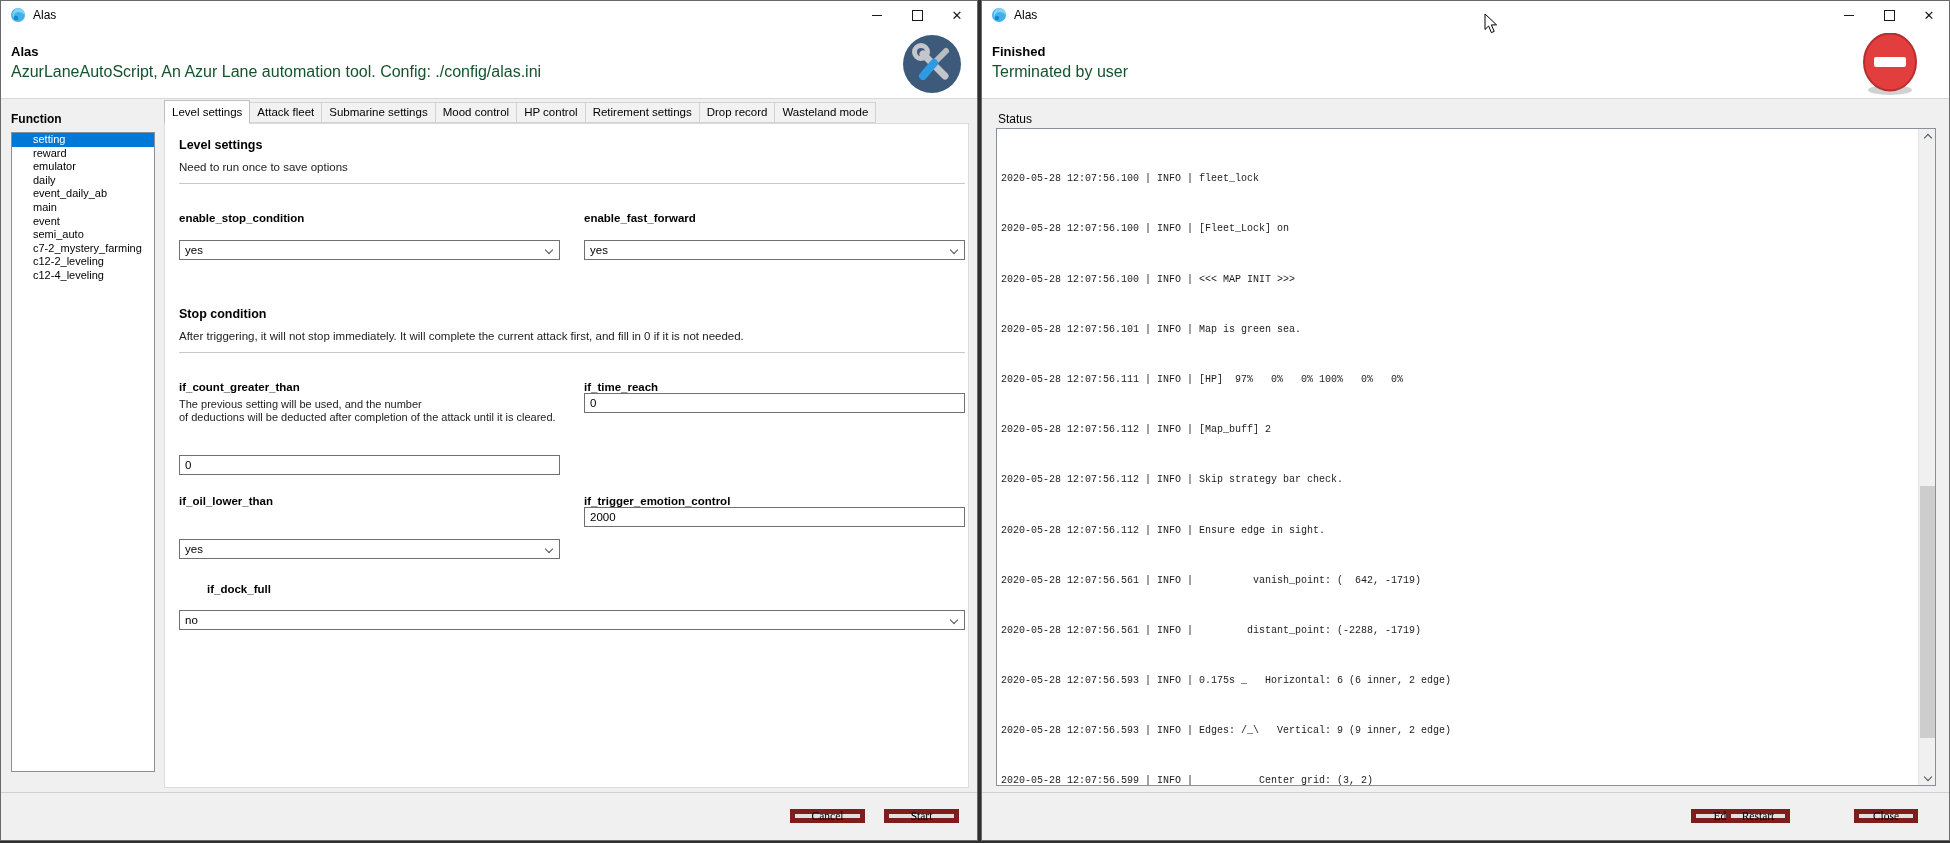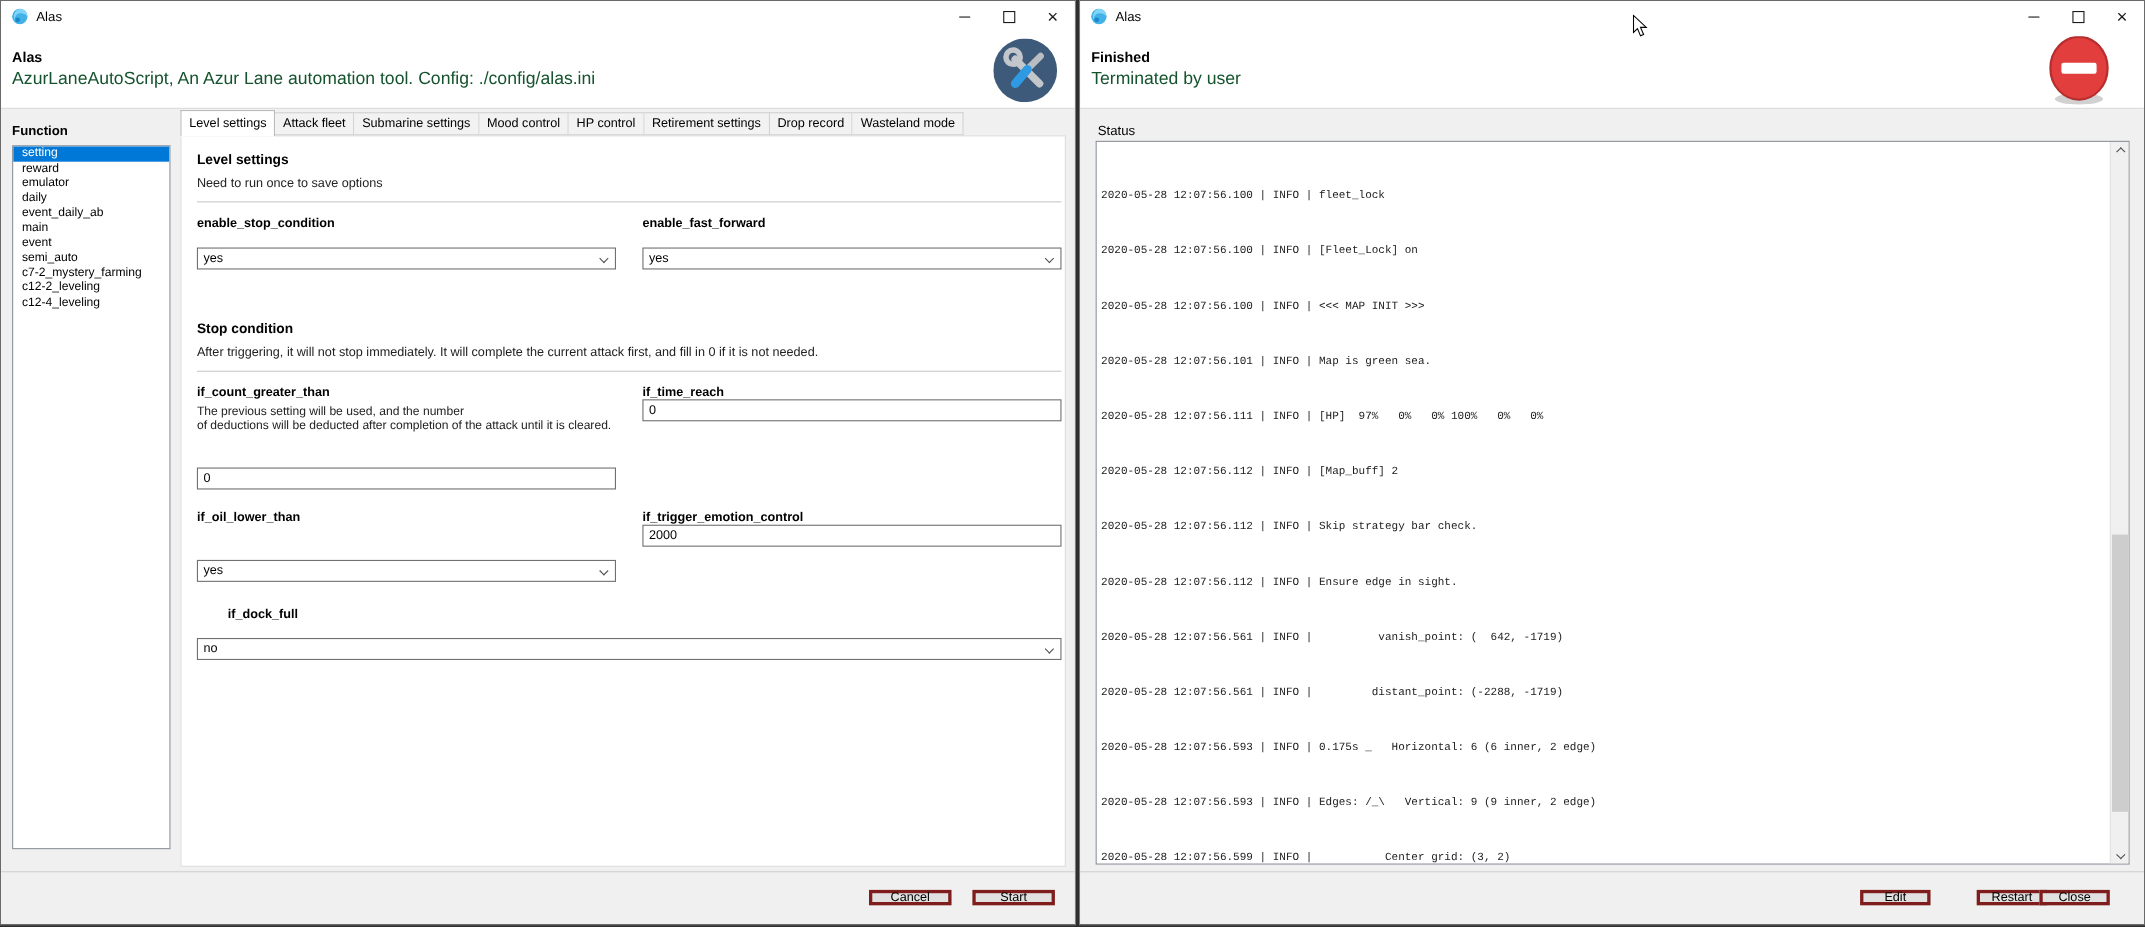--- a/index.html
+++ b/index.html
@@ -19,45 +19,45 @@
 
   .header{position:relative;height:70px;background:#fff;}
   .h-title{position:absolute;left:10px;top:15px;font-size:13px;font-weight:bold;color:#000;}
   .h-sub{position:absolute;left:10px;top:34px;font-size:16px;color:#14532d;}
   .header-sep{position:absolute;left:0;right:0;top:97px;height:0;border-top:1px solid #d7d7d7;}
   .lower{position:absolute;left:0;right:0;top:98px;bottom:0;background:#f0f0f0;}
 
   
   .sidebar-label{position:absolute;left:10px;top:13px;font-size:12px;font-weight:bold;color:#000;}
   .listbox{position:absolute;left:10px;top:33px;width:144px;height:640px;background:#fff;border:1px solid #8a909a;box-sizing:border-box;overflow:hidden;}
-  .list-item{font-size:11px;line-height:13.6px;padding-left:8px;color:#000;white-space:nowrap;}
+  .list-item{font-size:11px;line-height:13.6px;padding-left:21px;color:#000;white-space:nowrap;}
   .list-item.selected{background:#0078d7;color:#fff;}
 
   .tabstrip{position:absolute;left:163px;top:1px;height:23px;display:flex;align-items:flex-end;z-index:2;}
   .tab{font-size:11.5px;color:#000;background:#f2f2f2;border:1px solid #d2d2d2;border-left:none;padding:3px 7px 4px;height:21px;box-sizing:border-box;white-space:nowrap;}
   .tab:first-child{border-left:1px solid #d2d2d2;}
   .tab.active{background:#fff;border:1px solid #bdbdbd;border-bottom:1px solid #fff;height:24px;padding-top:5px;margin-bottom:-1px;}
   .tabpage{position:absolute;left:163px;top:24px;width:805px;height:665px;background:#fff;border:1px solid #dcdcdc;box-sizing:border-box;z-index:1;}
   .page-inner{padding:14px 0 0 14px;width:786px;}
   .sec-title{font-size:12.5px;font-weight:bold;color:#000;margin:0;}
   .sec-sub{font-size:11.5px;color:#222;margin:9px 0 0 0;}
   .divider{border:none;border-top:1px solid #c9c9c9;margin:10px 0 0 0;}
   .grid2{display:grid;grid-template-columns:381px 381px;column-gap:24px;}
   .f-label{font-size:11.5px;font-weight:bold;color:#000;}
   .f-help{font-size:11px;color:#222;white-space:pre-line;margin-top:5px;line-height:13px;}
-  .row-labels{margin-top:13px;}
+  .row-labels{margin-top:28px;}
   .row-controls{margin-top:16px;}
   .combo,.textinput{height:20px;border:1px solid #707070;background:#fff;box-sizing:border-box;display:flex;align-items:center;padding-left:5px;font-size:11.5px;color:#000;position:relative;}
   .combo .chev{position:absolute;right:7px;top:6px;}
   .chev{display:inline-block;width:5px;height:5px;border:solid #505050;border-width:0 1px 1px 0;transform:rotate(45deg);}
   .chev.up{transform:rotate(225deg);}
   .full-width{width:786px;}
 
   .footer-sep{position:absolute;left:0;right:0;top:693px;border-top:1px solid #d0d0d0;}
-  .btn{position:absolute;height:14px;background:#e1e1e1;border:3px solid #7f1d1d;box-sizing:border-box;font-size:11.5px;color:#000;display:flex;align-items:center;justify-content:center;font-family:Liberation Sans, sans-serif;}
+  .btn{position:absolute;height:14px;background:#e1e1e1;border:5px solid #7f1d1d;box-sizing:border-box;font-size:11.5px;color:#000;display:flex;align-items:center;justify-content:center;font-family:Liberation Serif, serif;}
 
   
   .status-label{position:absolute;left:16px;top:13px;font-size:12px;color:#000;}
   .logbox{position:absolute;left:14px;top:29px;width:940px;height:658px;background:#fff;border:1px solid #8a909a;box-sizing:border-box;overflow:hidden;}
   .log-content{position:absolute;left:4px;top:-6px;font-family:"Liberation Mono","DejaVu Sans Mono",monospace;font-size:10px;line-height:12.55px;color:#1b1b1b;white-space:pre;}
   .scrollbar{position:absolute;right:0;top:0;bottom:0;width:17px;background:#f0f0f0;border-left:1px solid #e3e3e3;box-sizing:border-box;}
   .sb-arrow{position:absolute;left:0;width:17px;height:17px;display:flex;align-items:center;justify-content:center;}
   .sb-up{top:0;}
   .sb-down{bottom:0;}
   .sb-thumb{position:absolute;left:1px;width:15px;background:#cdcdcd;}
@@ -362,20 +362,20 @@
           </div>
         <div class="sb-thumb" style="top:357px;height:252px;"></div>
         <div class="sb-arrow sb-down">
             <span class="chev"></span>
           </div>
       </div>
     </div>
 
     <div class="footer-sep"></div>
     <div class="btn" style="left:709px;top:710px;width:64px;">Edit</div>
-    <div class="btn" style="left:815px;top:710px;width:64px;">Restart</div>
+    <div class="btn" style="left:744px;top:710px;width:64px;">Restart</div>
     <div class="btn" style="left:872px;top:710px;width:64px;">Close</div>
   </div>
 </div>
 
 <svg class="cursor" width="14" height="21" viewBox="0 0 14 21">
   <path d="M1 1 L1 16.5 L4.6 13 L7.4 19.6 L10.2 18.4 L7.4 11.9 L12.6 11.9 Z" fill="#ffffff" stroke="#000000" stroke-width="1"></path>
 </svg>
 
 </body></html>

